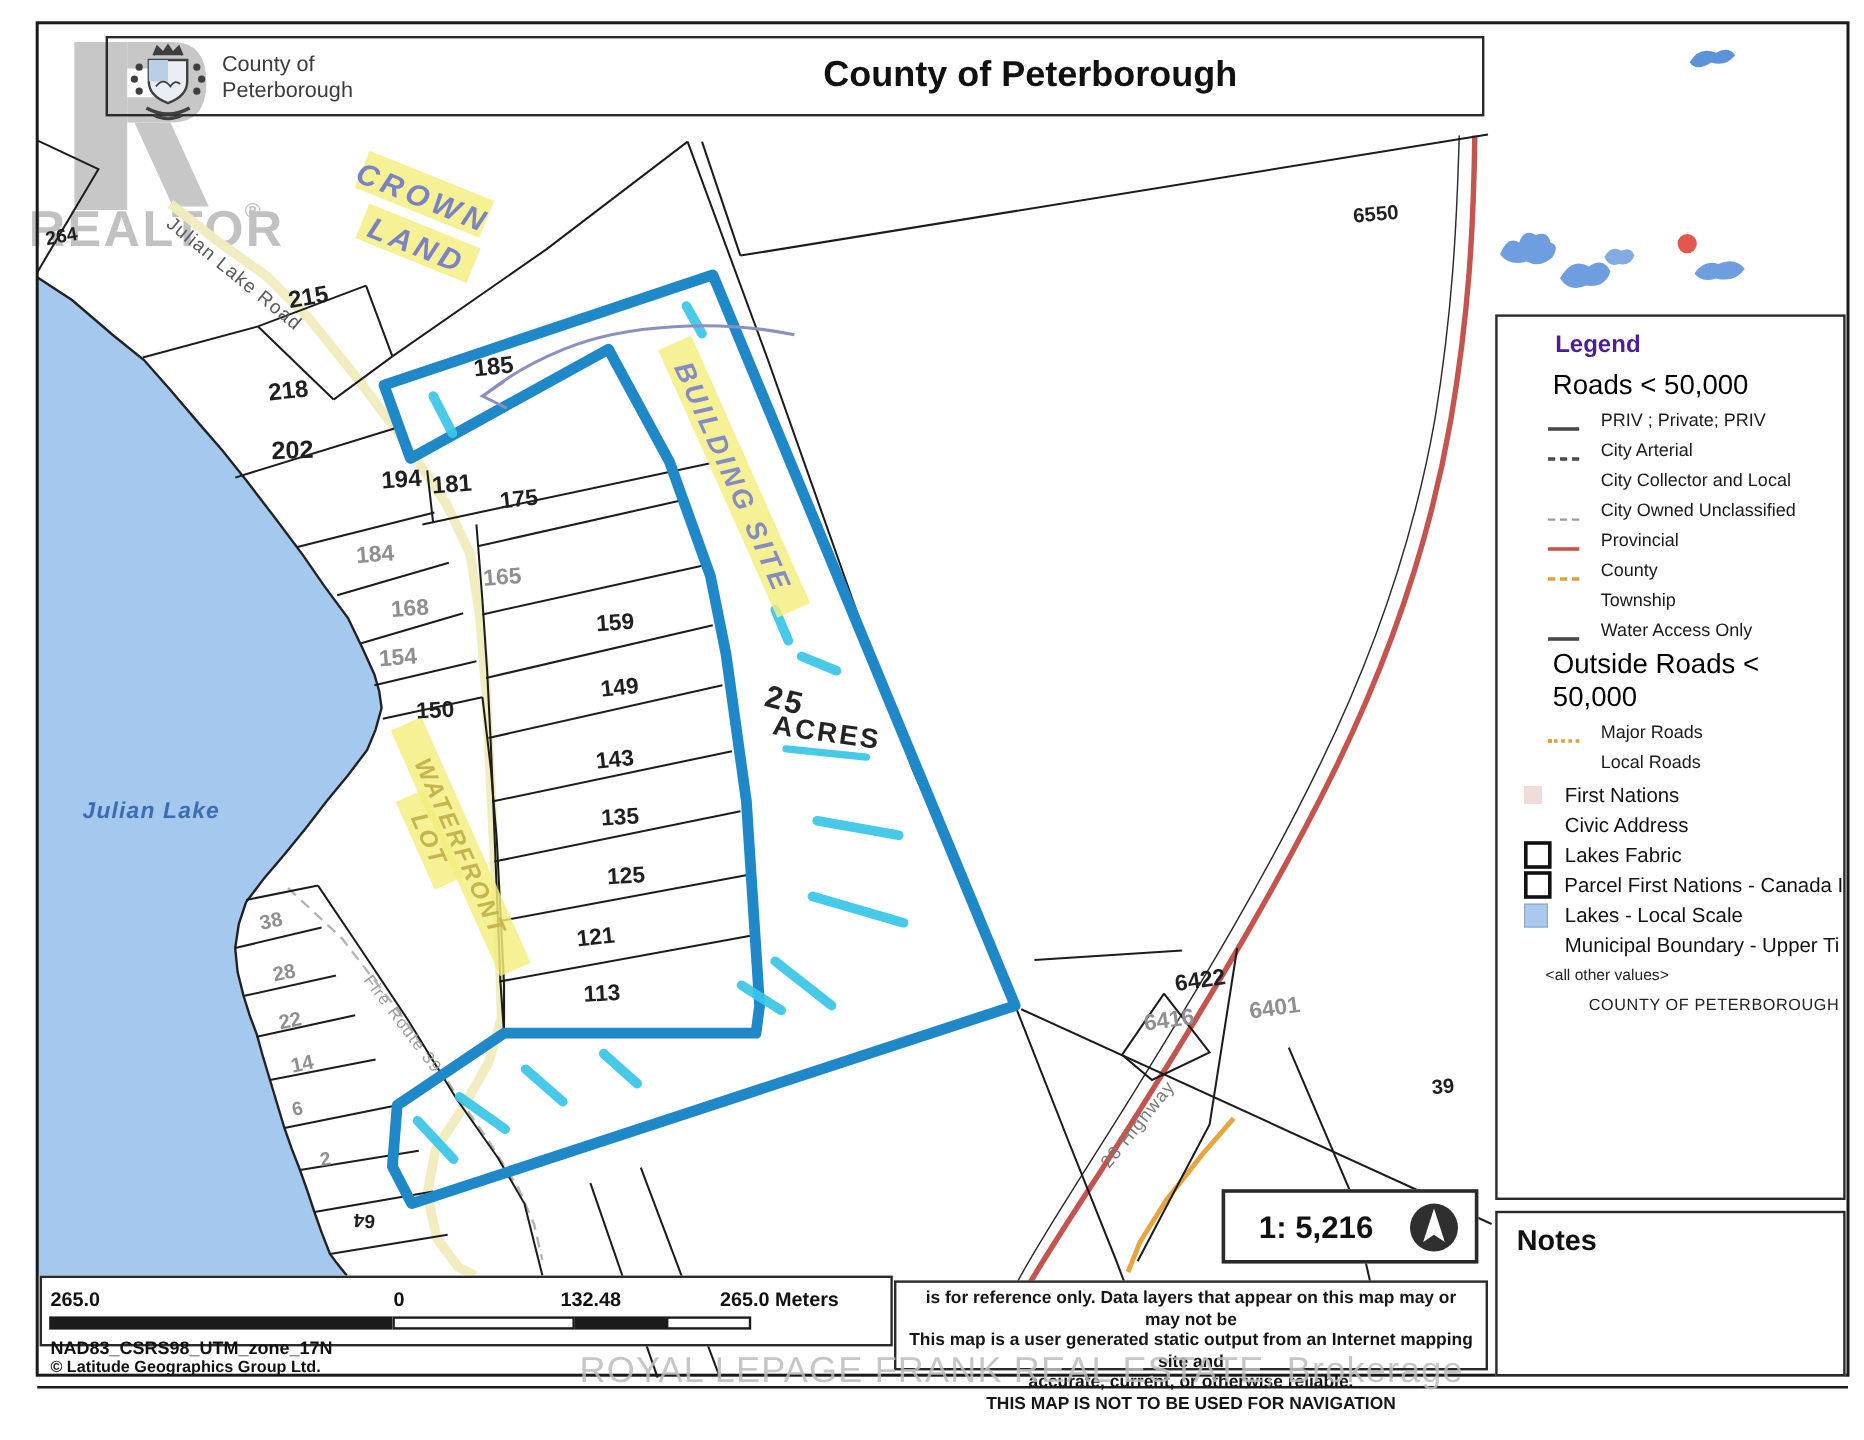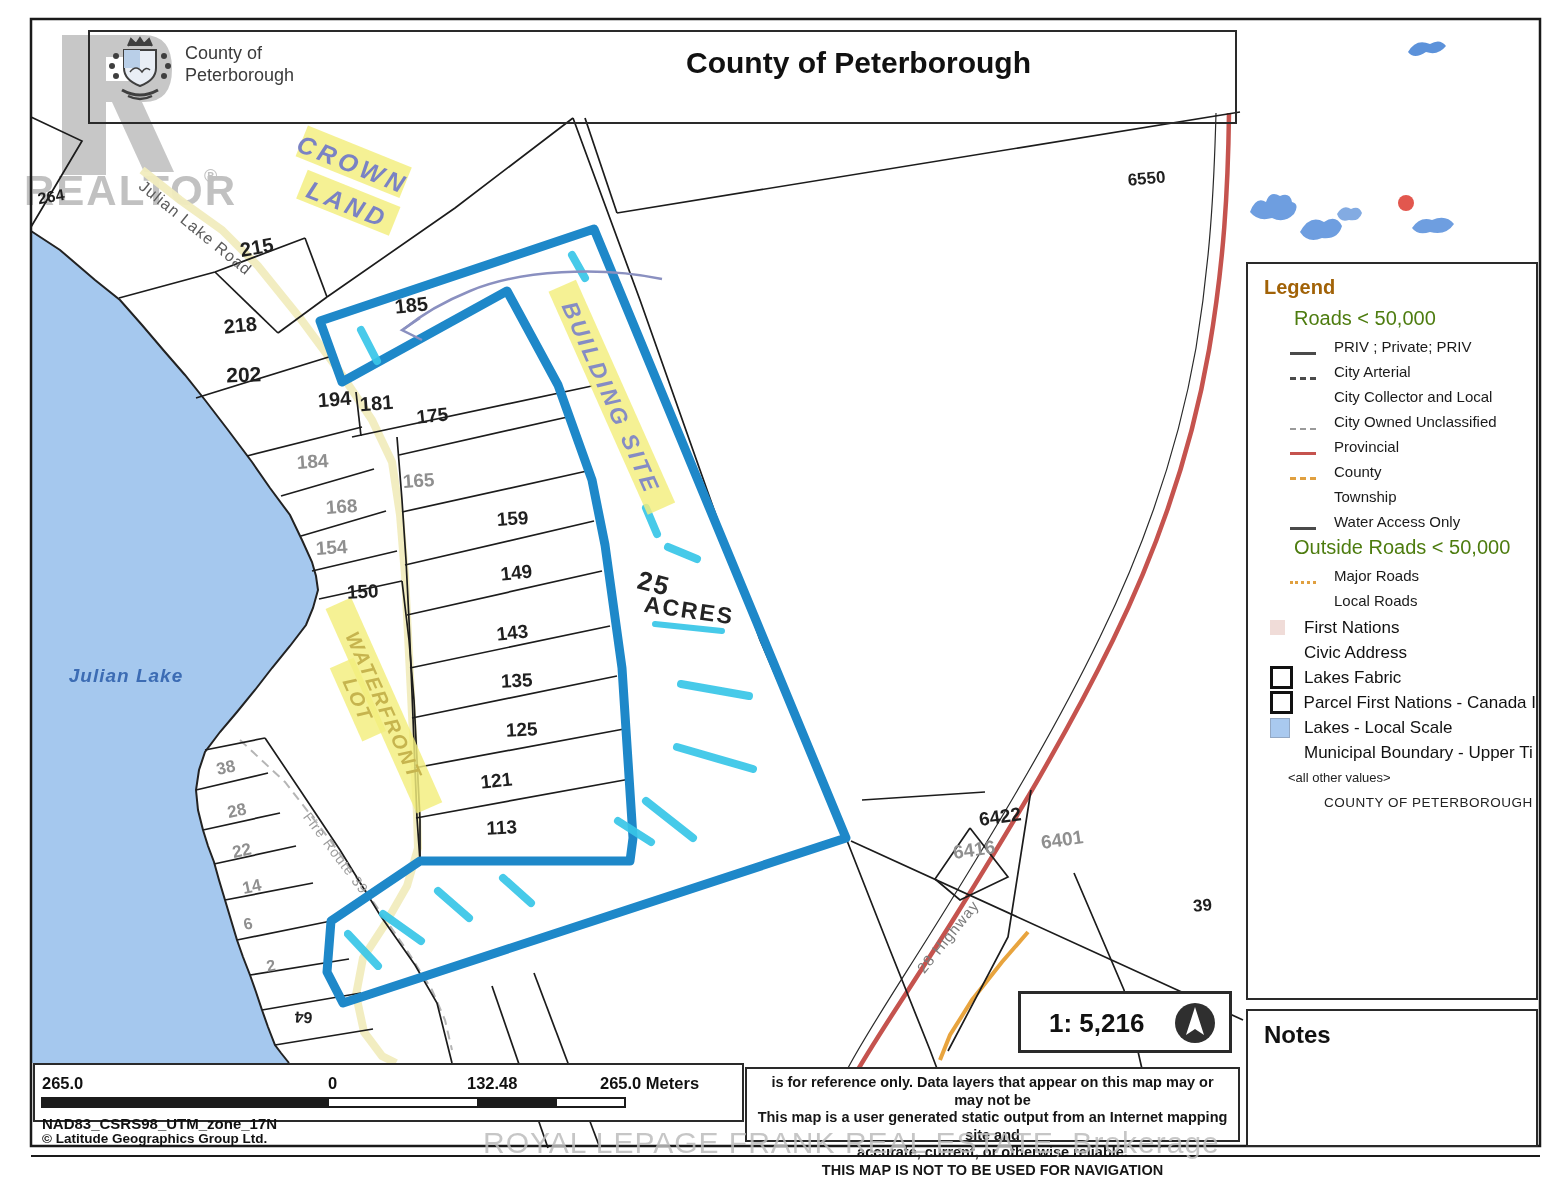--- a/index.html
+++ b/index.html
@@ -7,27 +7,27 @@
   #page{position:relative;width:1553px;height:1200px;background:#fff;overflow:hidden;}
   #mapsvg{position:absolute;left:0;top:0;}
   svg text{font-family:"Liberation Sans", sans-serif;}
   .hl{fill:#f3ee7d;opacity:.82;}
   .pen{fill:#7a82c4;font-size:25px;font-style:italic;font-weight:600;letter-spacing:4px;text-anchor:middle;}
   .pen2{fill:#858cc4;font-size:23px;font-style:italic;font-weight:600;letter-spacing:3px;text-anchor:middle;}
   .pen3{fill:#c6b44e;font-size:20px;font-style:italic;font-weight:700;letter-spacing:2px;text-anchor:middle;}
   .ink{fill:#242424;font-weight:600;letter-spacing:2px;text-anchor:middle;}
   .box{position:absolute;background:#fff;border:2px solid #2a2a2a;box-sizing:border-box;z-index:20;}
   
-  #header{left:88px;top:30px;width:1149px;height:94px;background:transparent;}
+  #header{left:88px;top:30px;width:1149px;height:67px;background:transparent;}
   #header .title{position:absolute;left:300px;top:14px;width:937px;text-align:center;font-size:30px;font-weight:bold;color:#111;letter-spacing:0px;}
   #header .org{position:absolute;left:95px;top:10px;font-size:18px;color:#3b3b3b;line-height:22px;}
   
   #legend{left:1246px;top:262px;width:292px;height:738px;padding:12px 0 0 16px;overflow:hidden;}
-  #legend .ltitle{font-size:20px;font-weight:bold;color:#a16207;}
-  #legend .heading{font-size:20px;color:#4d7c0f;margin-top:8px;margin-left:30px;}
+  #legend .ltitle{font-size:20px;font-weight:bold;color:#4c1d95;margin-left:32px;}
+  #legend .heading{font-size:23px;color:#000000;margin-top:8px;margin-left:30px;}
   .litem{display:flex;align-items:flex-end;height:25px;margin-left:26px;white-space:nowrap;}
   .litem .sw{width:34px;display:flex;align-items:center;}
   .litem .lbl{font-size:15px;color:#1a1a1a;margin-left:10px;}
   .bitem{display:flex;align-items:center;height:25px;margin-left:0px;white-space:nowrap;}
   .bitem .sw2{width:26px;display:flex;align-items:center;margin-left:6px;}
   .bitem .lbl{font-size:17px;color:#111;margin-left:8px;}
   .lseg{width:26px;height:0;}
   .l-dark{border-top:3px solid #4a4a4a;}
   .l-dashdark{border-top:3px dashed #4a4a4a;}
   .l-dashgray{border-top:2px dashed #9a9a9a;}

